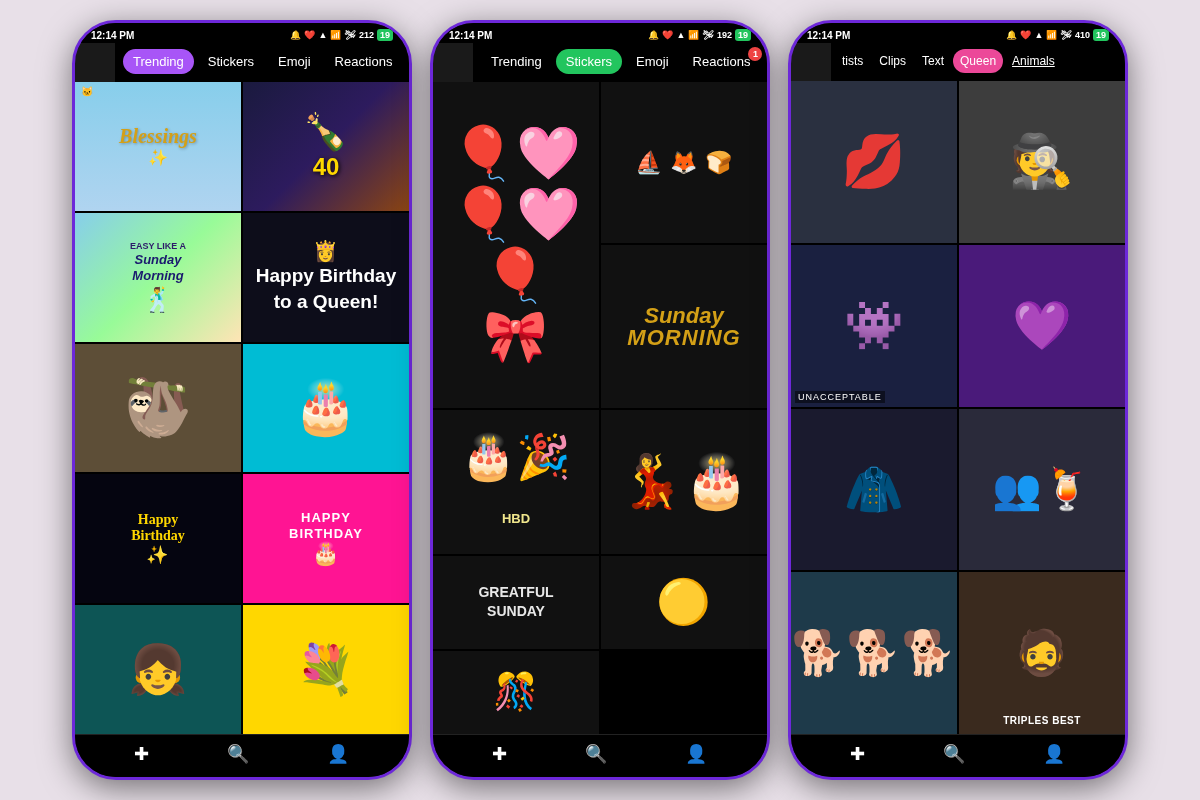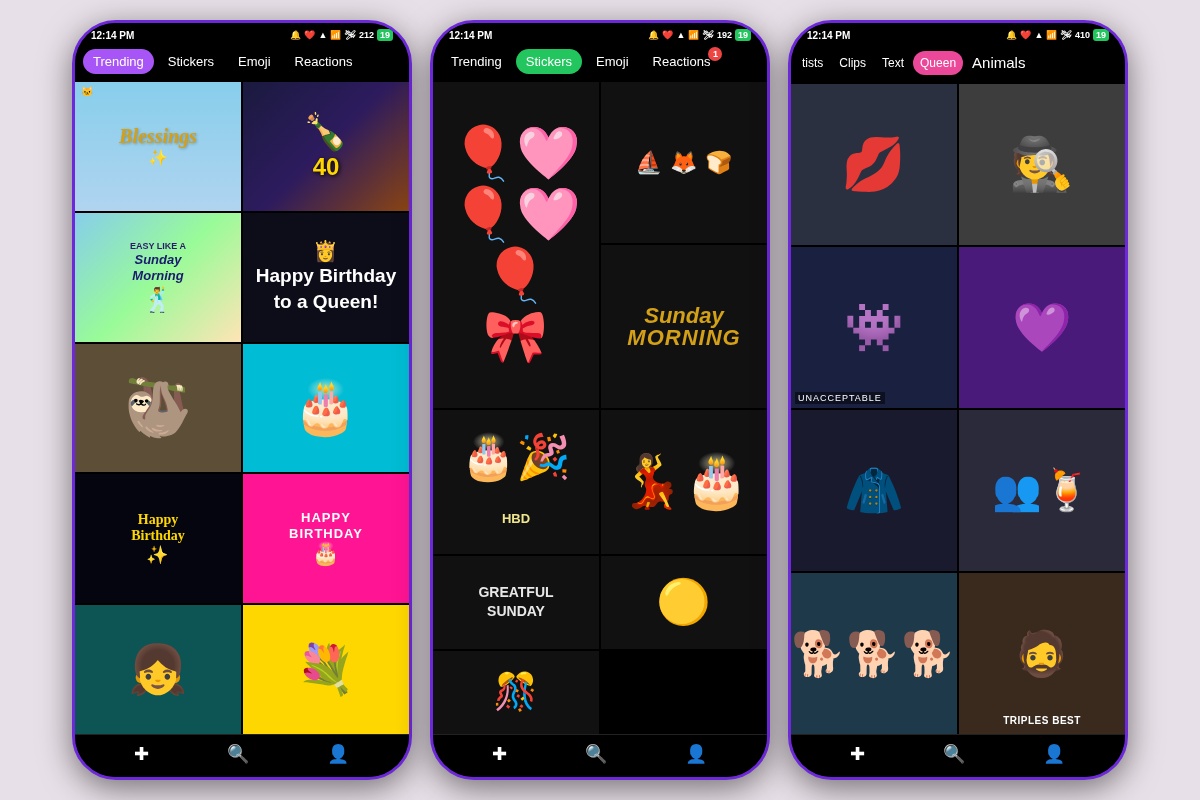--- a/index.html
+++ b/index.html
@@ -46,20 +46,21 @@
       font-size: 9px;
     }
 
     .nav-tabs {
       display: flex;
       align-items: center;
       background: #000;
       padding: 6px 8px 8px;
       gap: 4px;
       overflow: hidden;
+      margin-left: 40px;
     }
 
     .nav-tab {
       color: #fff;
       font-size: 13px;
       font-weight: 500;
       padding: 5px 10px;
       border-radius: 20px;
       white-space: nowrap;
       cursor: pointer;
@@ -370,21 +371,21 @@
         <span>🛩</span>
         <span>410</span>
         <span style="background:#22c55e;border-radius:3px;padding:1px 3px;font-size:9px;">19</span>
     </div>
   </div>
   <div class="nav-tabs" style="gap:2px;padding:6px 4px 8px;">
     <div class="nav-tab" style="font-size:12px;padding:5px 7px;">tists</div>
     <div class="nav-tab" style="font-size:12px;padding:5px 7px;">Clips</div>
     <div class="nav-tab" style="font-size:12px;padding:5px 7px;">Text</div>
     <div class="nav-tab active-pink" style="font-size:12px;padding:5px 7px;">Queen</div>
-    <div class="nav-tab" style="font-size:15px;padding:5px 7px;">Animals</div>
+    <div class="nav-tab" style="font-size:12px;padding:5px 7px;text-decoration:underline;">Animals</div>
   </div>
   <div class="grid-area">
     <div class="phone3-grid">
 
       <div class="cell gif-cell" style="background:#2a3040;">
         <div style="font-size:52px;">💋</div>
       </div>
       <div class="cell gif-cell" style="background:#3d3d3d;">
         <div style="font-size:52px;">🕵️</div>
       </div>

